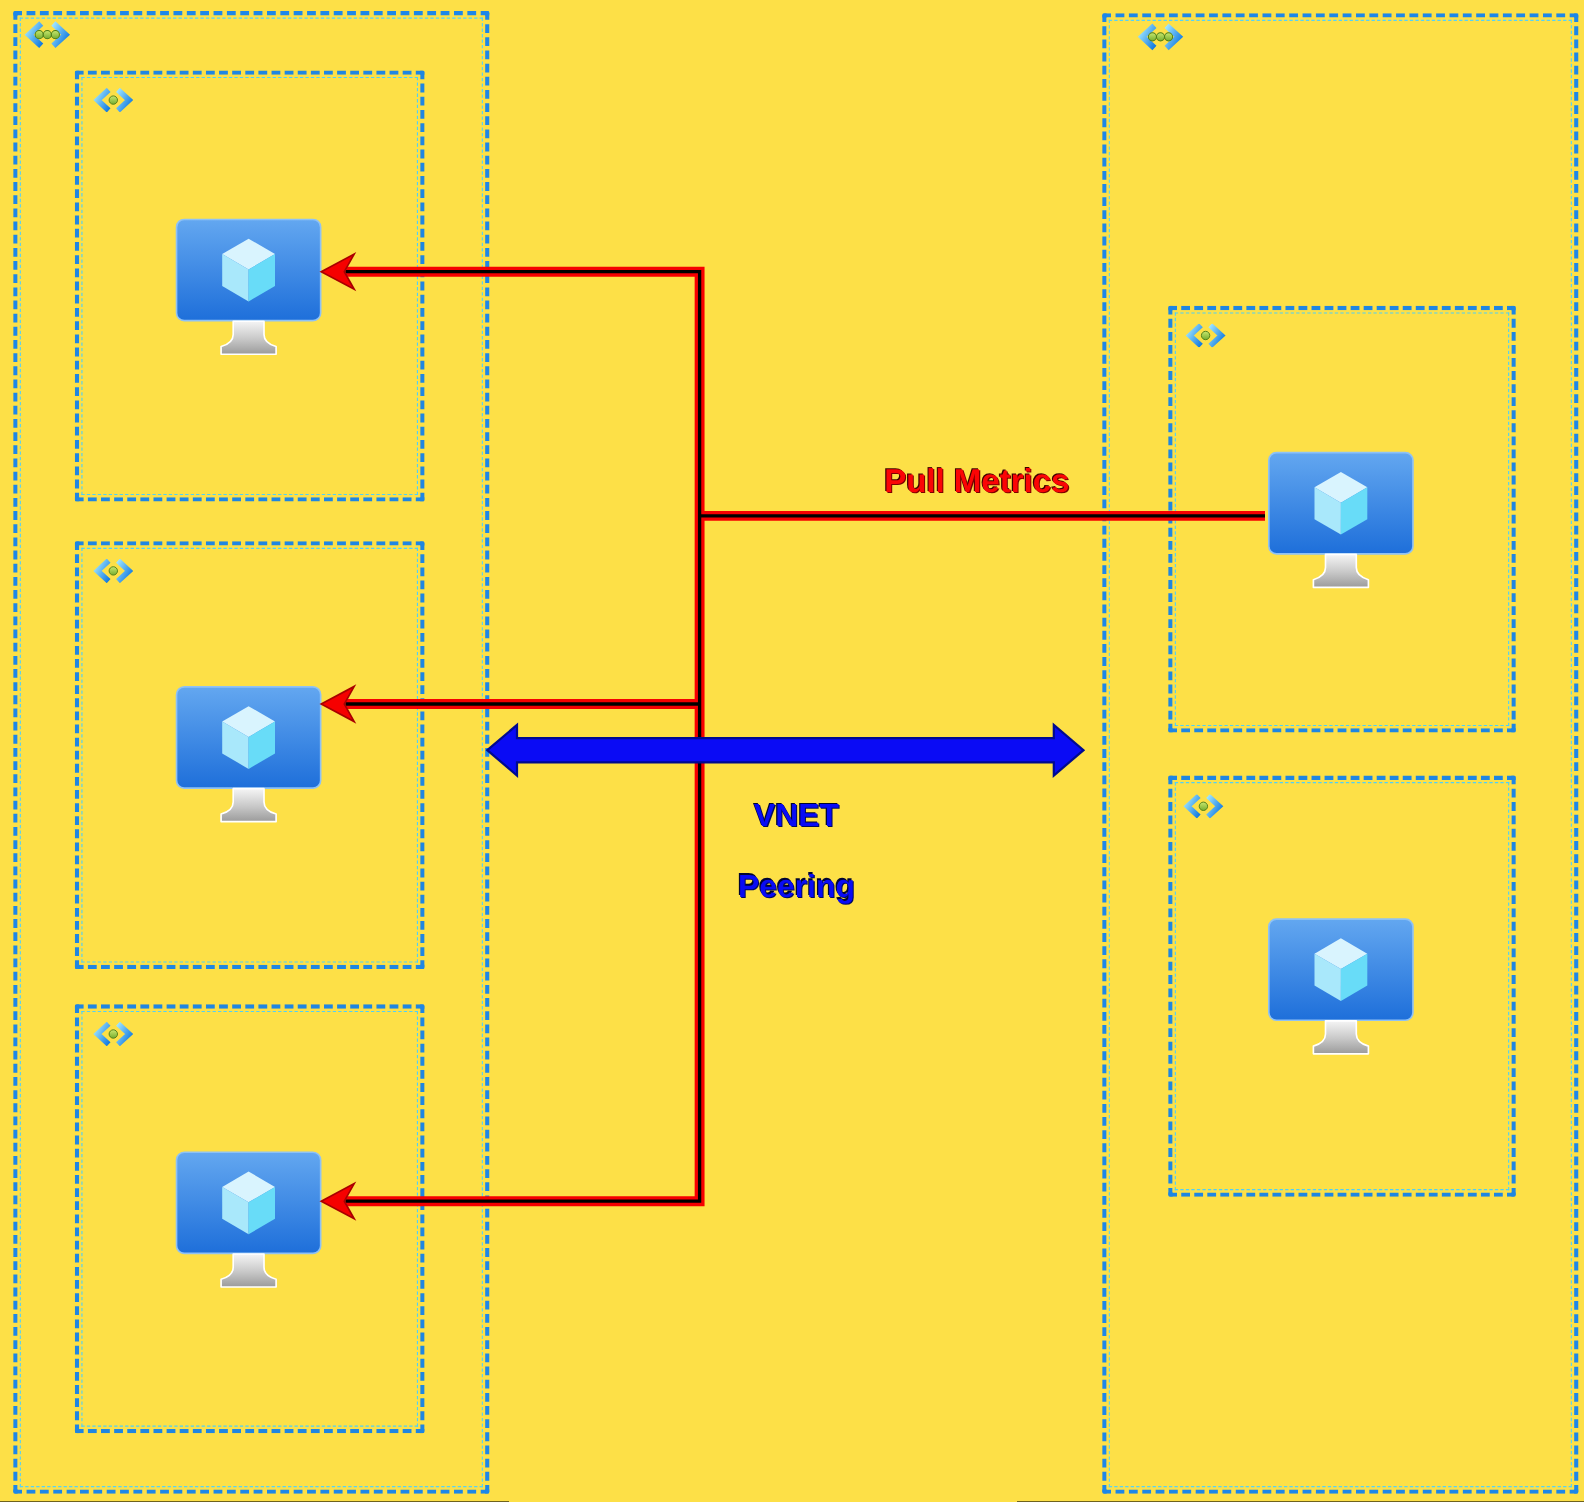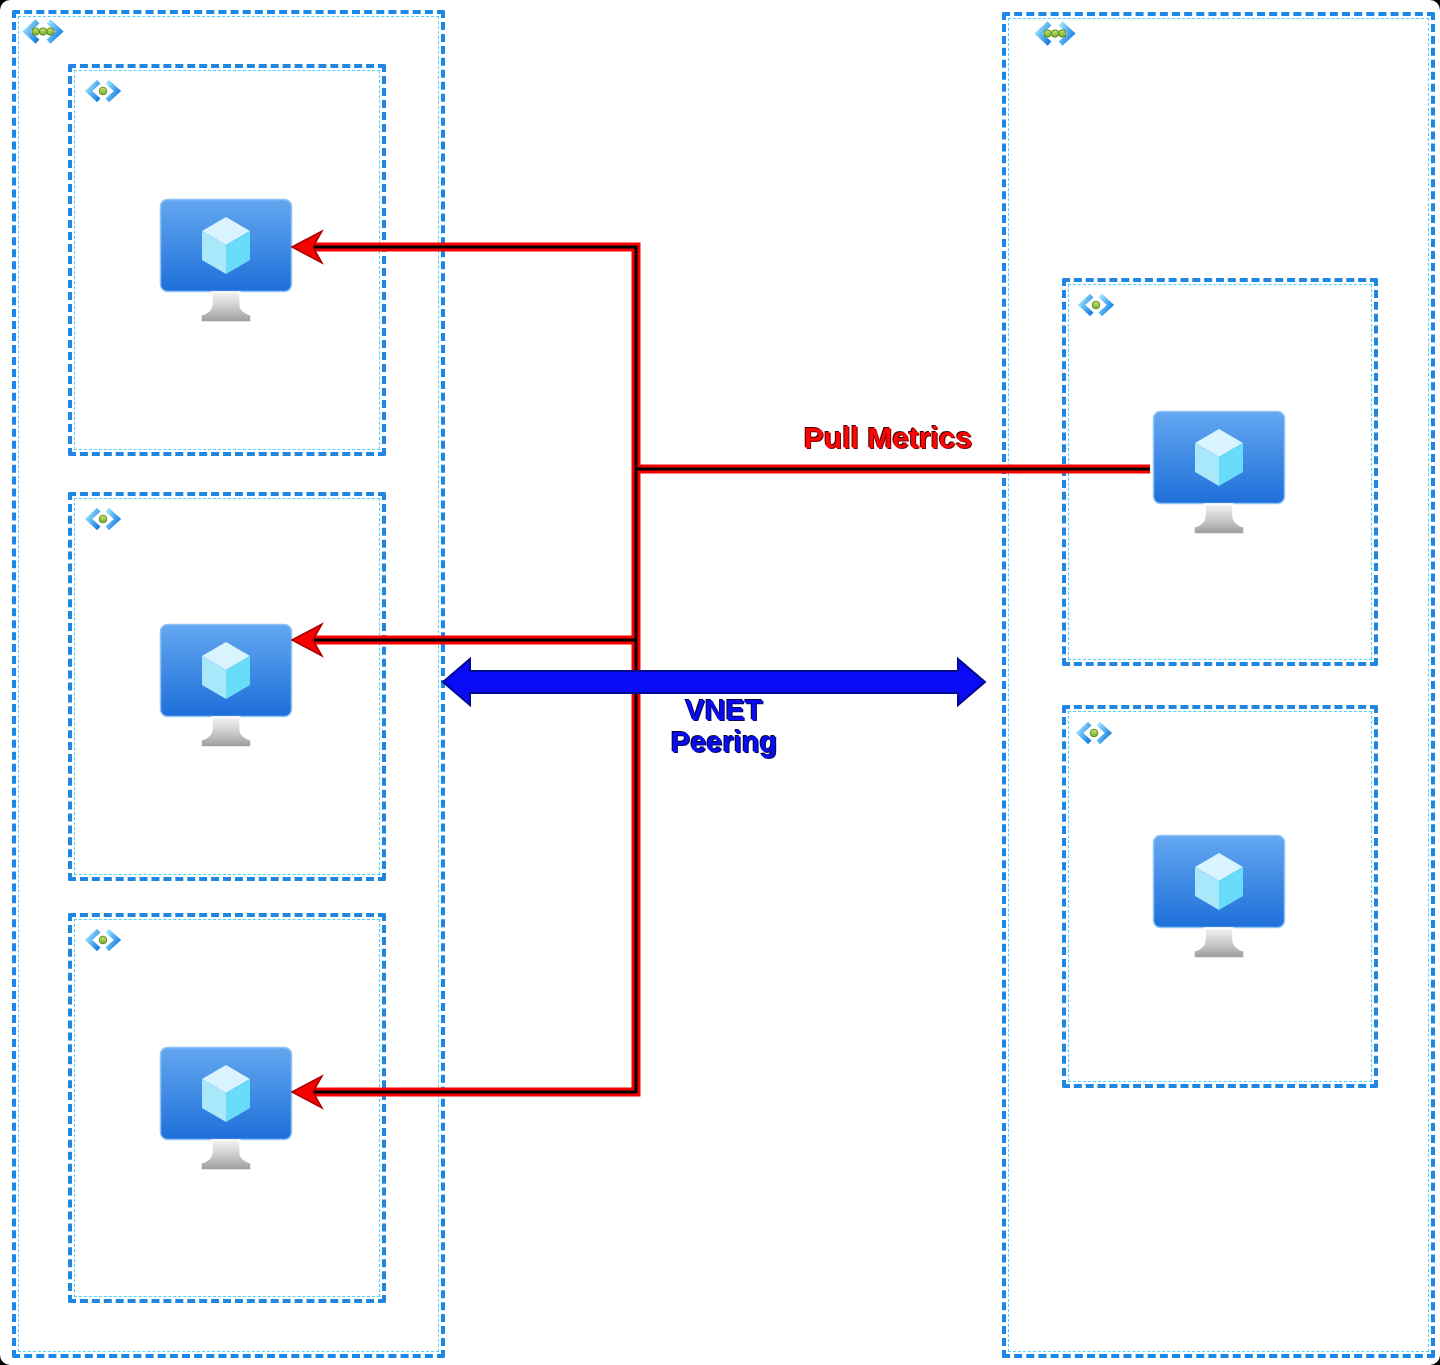--- a/index.html
+++ b/index.html
@@ -1,27 +1,27 @@
 <!DOCTYPE html>
 <html><head>
 <meta charset="utf-8">
 <style>
   html,body{margin:0;padding:0;background:#000;}
-  .canvas{position:relative;width:1440px;height:1365px;background:#ffffff;overflow:hidden;
-          font-family:"Liberation Sans","DejaVu Sans",sans-serif;border-radius:10px;}
+  .canvas{position:relative;width:1440px;height:1365px;background:#fde047;overflow:hidden;
+          font-family:"Liberation Sans","DejaVu Sans",sans-serif;}
   .vnet-box{position:absolute;border:4px dashed #1d87e8;outline:1px dashed #55d2f8;outline-offset:-7px;border-radius:2px;}
   .subnet-box{position:absolute;border:4px dashed #1f86e2;outline:1px dashed #4fd0f8;outline-offset:-7px;border-radius:2px;}
   .icon{position:absolute;}
   .overlay{position:absolute;left:0;top:0;z-index:5;pointer-events:none;}
   .lbl{position:absolute;z-index:6;font-weight:bold;text-align:center;white-space:nowrap;}
   .lbl-pull{left:798px;top:423px;width:180px;font-size:30px;line-height:30px;color:#fb0505;
             text-shadow:1px 1px 0 #7e0000, -1px -1px 0 #3c0000;}
   .lbl-peer{left:624px;top:694px;width:200px;font-size:29px;line-height:32px;color:#090bf5;
             text-shadow:1px 1px 0 #000a60, -1px -1px 0 #000430;}
-  .lbl-peer span{display:block;}
+  .lbl-peer span{display:block;margin-top:32px;}
 </style>
 </head>
 <body>
 
 <div class="canvas">
 
   <svg width="0" height="0" style="position:absolute" aria-hidden="true">
     <defs>
       <linearGradient id="g-screen" x1="0" y1="0" x2="0" y2="1">
         <stop offset="0" stop-color="#63a7f0"></stop>

